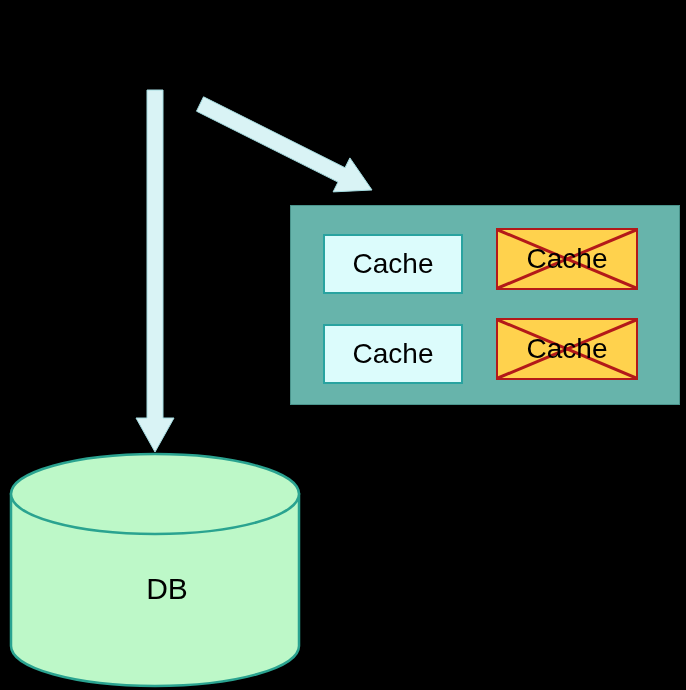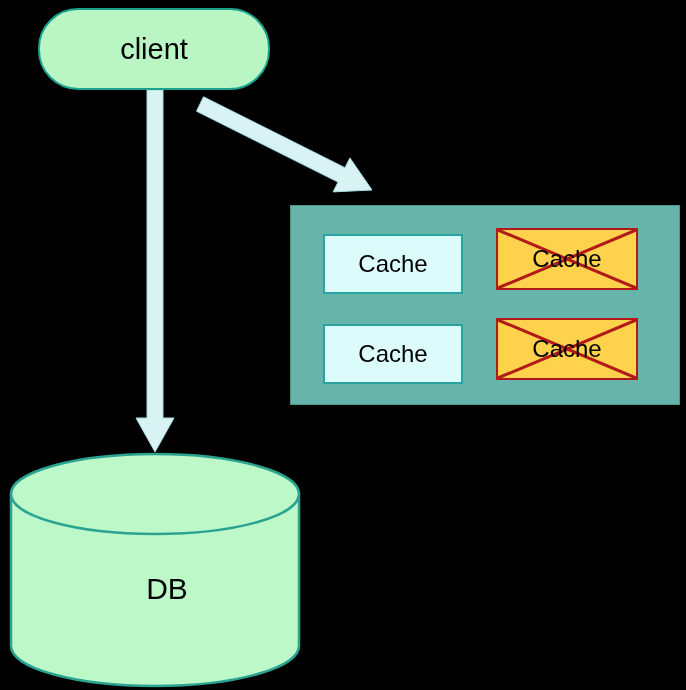--- a/index.html
+++ b/index.html
@@ -46,21 +46,21 @@
     height: 200px;
     background: #67b4ab;
     border: 1px solid #4a948c;
     box-sizing: border-box;
   }
   .cache-node {
     position: absolute;
     display: flex;
     align-items: center;
     justify-content: center;
-    font-size: 24px;
+    font-size: 28px;
     color: #000;
     box-sizing: border-box;
   }
   .cache-node.alive {
     background: #dcfcfc;
     border: 2px solid #29a3a0;
   }
   .cache-node.dead {
     background: #ffd24d;
     border: 2px solid #b31919;
@@ -101,23 +101,20 @@
     <polygon points="147,90 163,90 163,418 174,418 155,452 136,418 147,418" fill="#d9f3f5" stroke="#a4dbe0" stroke-width="1"></polygon>
 
     <polygon points="203.5,96.8 345,167.7 349.9,157.9 372,190 333.1,191.9 338,182.1 196.5,111.2" fill="#d9f3f5" stroke="#a4dbe0" stroke-width="1"></polygon>
 
     <g>
       <path d="M 11 494 V 646 A 144 40 0 0 0 299 646 V 494 Z" fill="#bdf8c8" stroke="#2aa390" stroke-width="2.5"></path>
       <ellipse cx="155" cy="494" rx="144" ry="40" fill="#bdf8c8" stroke="#2aa390" stroke-width="2.5"></ellipse>
     </g>
   </svg>
 
-  <div class="client-pill">
-    <span>client</span>
-  </div>
 
   <div class="cache-cluster">
 
     <div class="cache-node alive pos-tl">
       <span class="node-label">Cache</span>
     </div>
 
     <div class="cache-node dead pos-tr">
       <svg class="x-mark">
         <line x1="0" y1="0" x2="100%" y2="100%" stroke="#b31919" stroke-width="3"></line>

